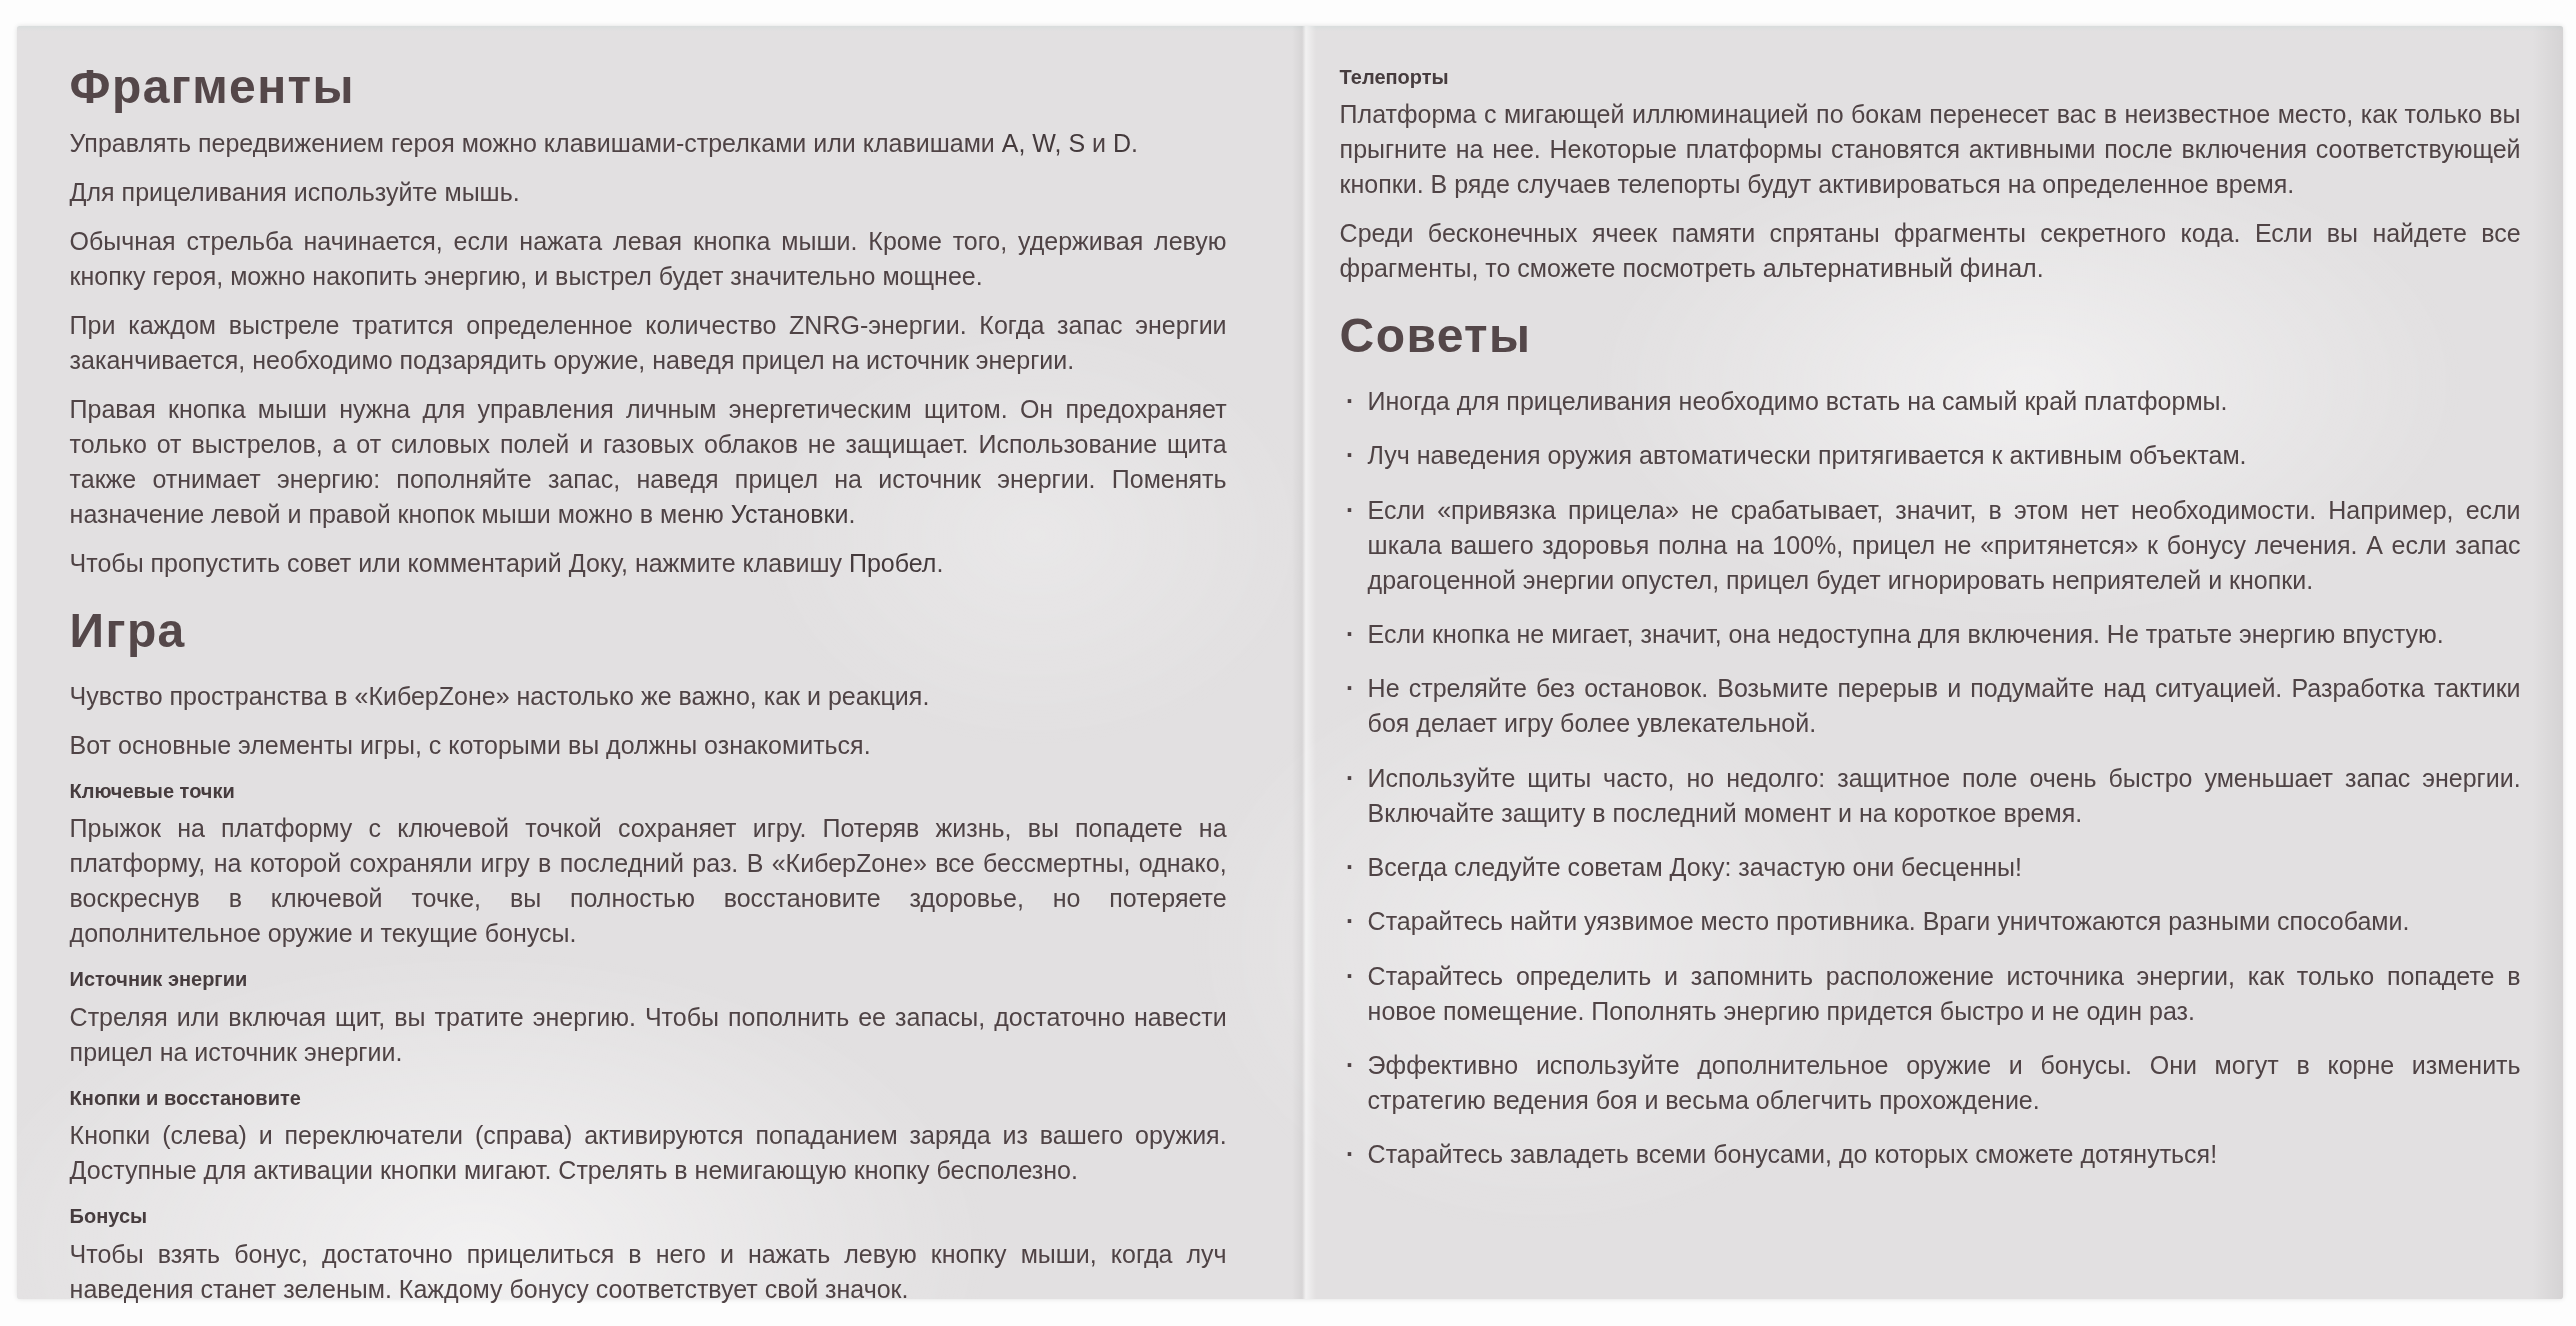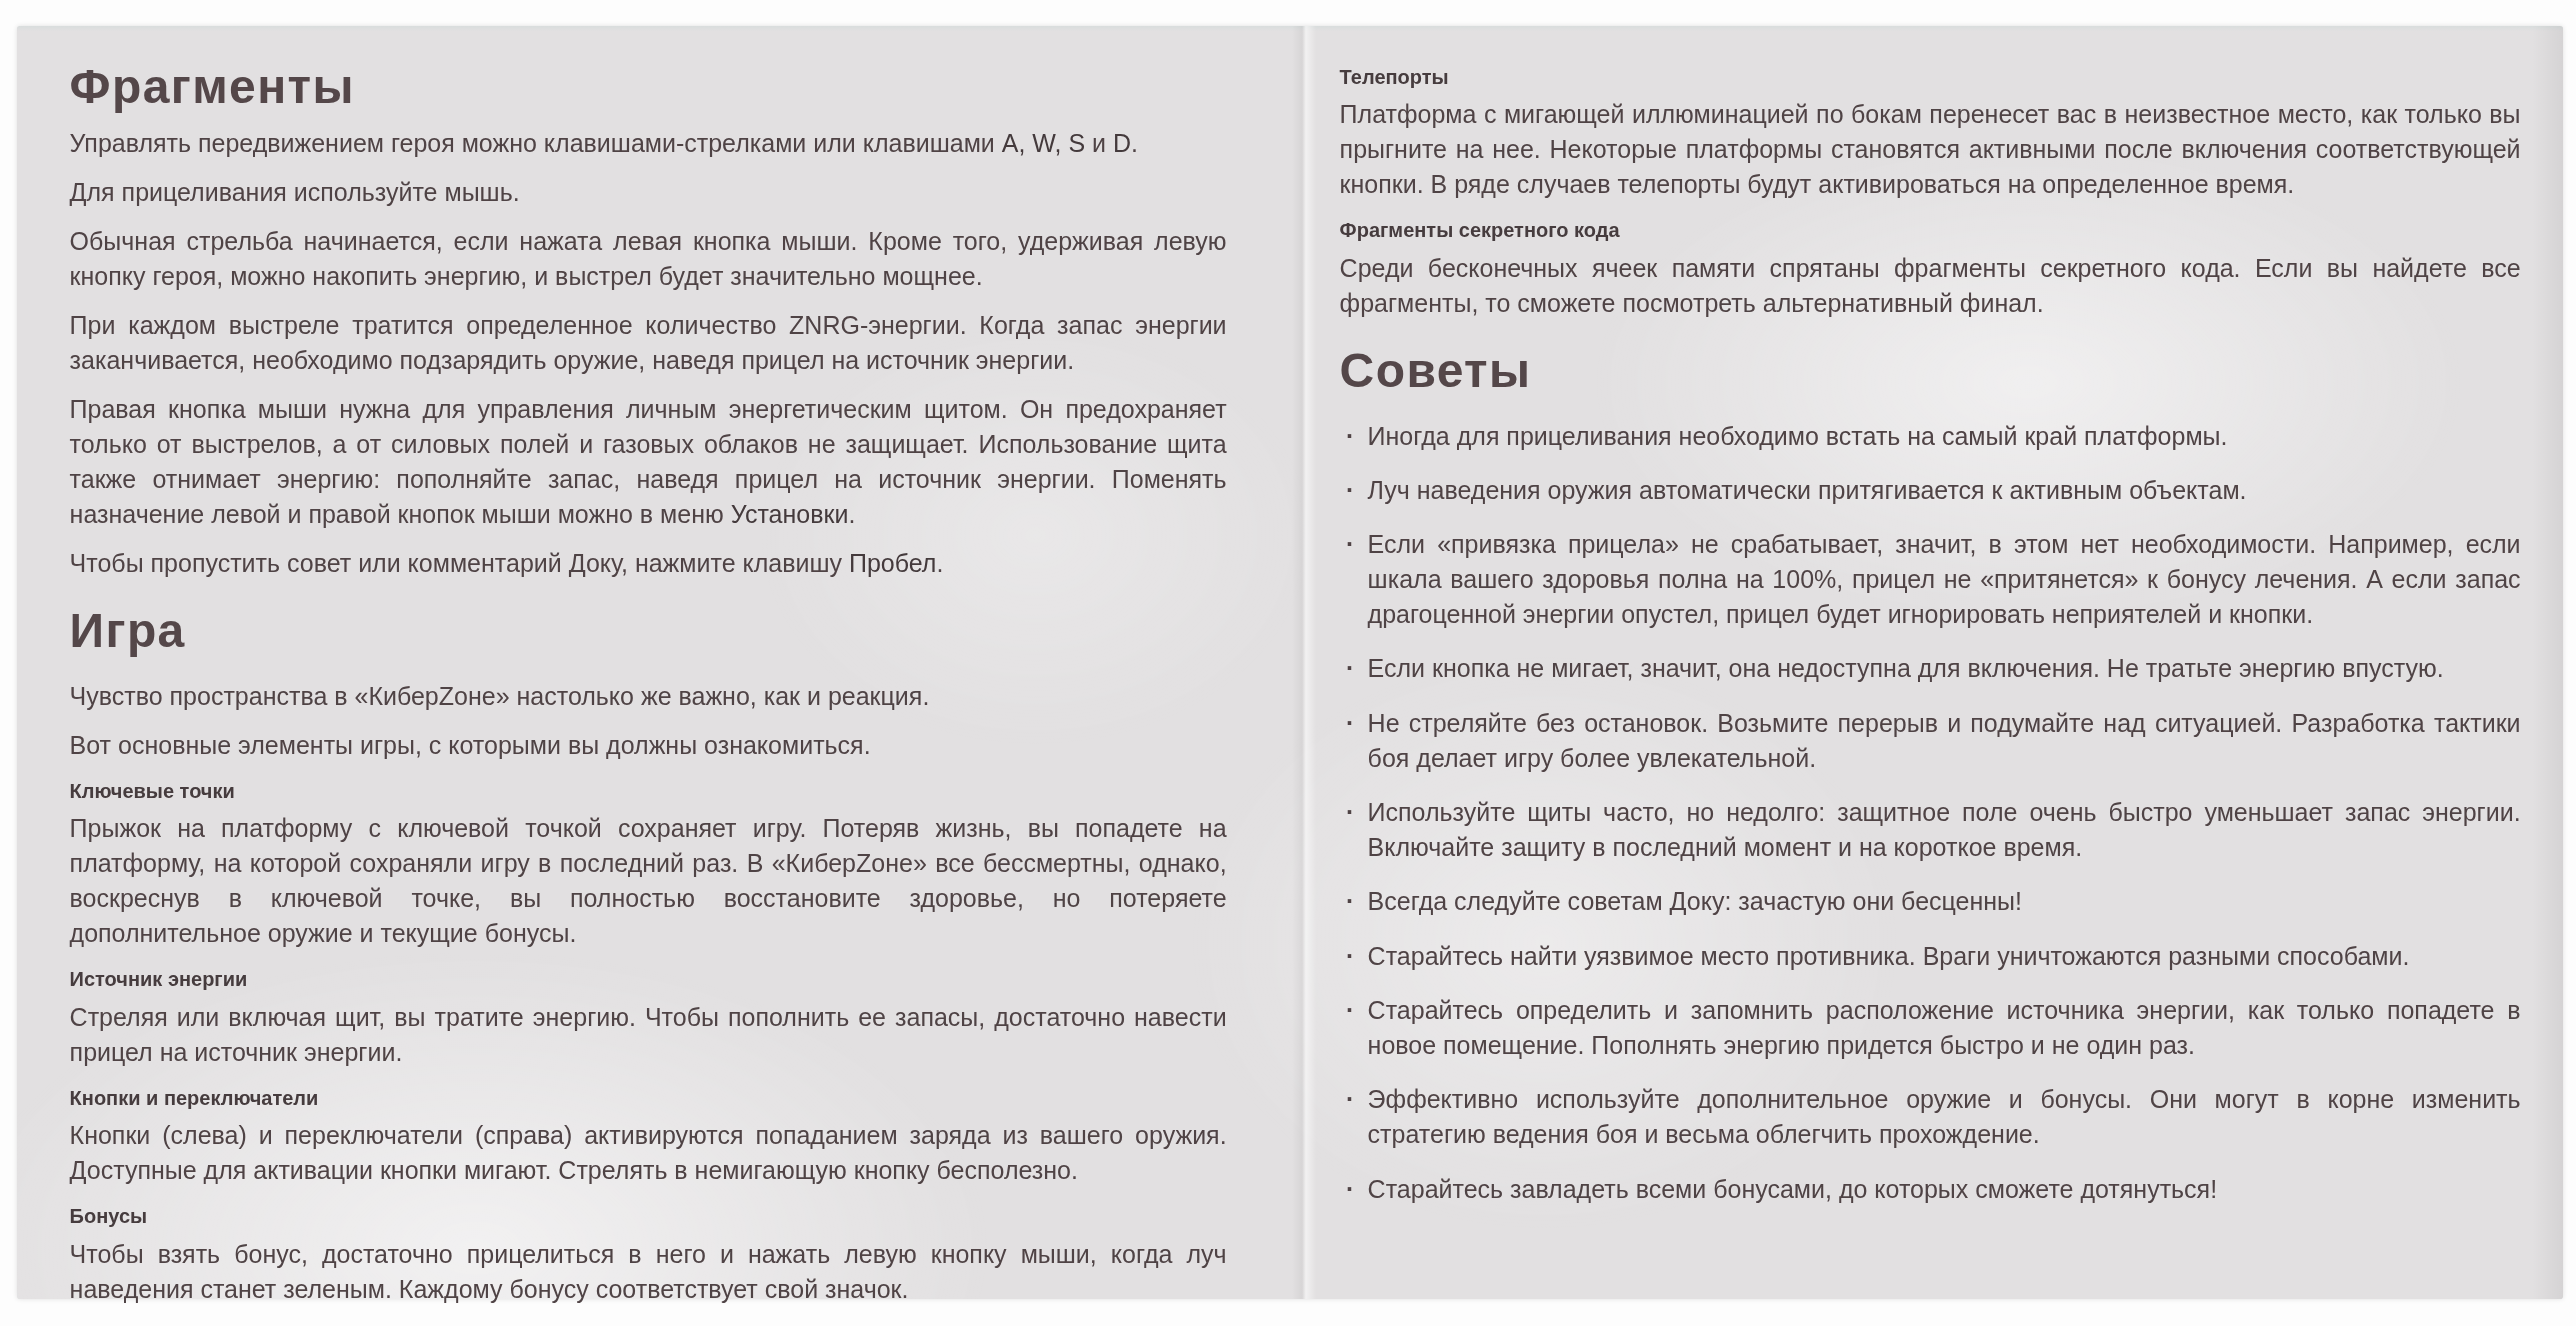--- a/index.html
+++ b/index.html
@@ -75,29 +75,28 @@
       <p class="body"><span>При каждом выстреле тратится определенное количество ZNRG-энергии. Когда запас энергии заканчивается, необходимо подзарядить оружие, наведя прицел на источник энергии.</span></p>
       <p class="body"><span>Правая кнопка мыши нужна для управления личным энергетическим щитом. Он предохраняет только от выстрелов, а от силовых полей и газовых облаков не защищает. Использование щита также отнимает энергию: пополняйте запас, наведя прицел на источник энергии. Поменять назначение левой и правой кнопок мыши можно в меню </span><b>Установки</b><span>.</span></p>
       <p class="body"><span>Чтобы пропустить совет или комментарий Доку, нажмите клавишу </span><b>Пробел</b><span>.</span></p>
       <h1 class="title spaced">Игра</h1>
       <p class="body"><span>Чувство пространства в «КиберZоне» настолько же важно, как и реакция.</span></p>
       <p class="body"><span>Вот основные элементы игры, с которыми вы должны ознакомиться.</span></p>
       <h2 class="subhead">Ключевые точки</h2>
       <p class="body"><span>Прыжок на платформу с ключевой точкой сохраняет игру. Потеряв жизнь, вы попадете на платформу, на которой сохраняли игру в последний раз. В «КиберZоне» все бессмертны, однако, воскреснув в ключевой точке, вы полностью восстановите здоровье, но потеряете дополнительное оружие и текущие бонусы.</span></p>
       <h2 class="subhead">Источник энергии</h2>
       <p class="body"><span>Стреляя или включая щит, вы тратите энергию. Чтобы пополнить ее запасы, достаточно навести прицел на источник энергии.</span></p>
-      <h2 class="subhead">Кнопки и переключатели</h2>
+      <h2 class="subhead">Кнопки и восстановите</h2>
       <p class="body"><span>Кнопки (слева) и переключатели (справа) активируются попаданием заряда из вашего оружия. Доступные для активации кнопки мигают. Стрелять в немигающую кнопку бесполезно.</span></p>
       <h2 class="subhead">Бонусы</h2>
       <p class="body"><span>Чтобы взять бонус, достаточно прицелиться в него и нажать левую кнопку мыши, когда луч наведения станет зеленым. Каждому бонусу соответствует свой значок.</span></p>
     </div>
   <div class="col col-right">
       <h2 class="subhead">Телепорты</h2>
       <p class="body"><span>Платформа с мигающей иллюминацией по бокам перенесет вас в неизвестное место, как только вы прыгните на нее. Некоторые платформы становятся активными после включения соответствующей кнопки. В ряде случаев телепорты будут активироваться на определенное время.</span></p>
-      <h2 class="subhead">Фрагменты секретного кода</h2>
       <p class="body"><span>Среди бесконечных ячеек памяти спрятаны фрагменты секретного кода. Если вы найдете все фрагменты, то сможете посмотреть альтернативный финал.</span></p>
       <h1 class="title spaced">Советы</h1>
       <ul class="tips">
         <li><span>Иногда для прицеливания необходимо встать на самый край платформы.</span></li>
         <li><span>Луч наведения оружия автоматически притягивается к активным объектам.</span></li>
         <li><span>Если «привязка прицела» не срабатывает, значит, в этом нет необходимости. Например, если шкала вашего здоровья полна на 100%, прицел не «притянется» к бонусу лечения. А если запас драгоценной энергии опустел, прицел будет игнорировать неприятелей и кнопки.</span></li>
         <li><span>Если кнопка не мигает, значит, она недоступна для включения. Не тратьте энергию впустую.</span></li>
         <li><span>Не стреляйте без остановок. Возьмите перерыв и подумайте над ситуацией. Разработка тактики боя делает игру более увлекательной.</span></li>
         <li><span>Используйте щиты часто, но недолго: защитное поле очень быстро уменьшает запас энергии. Включайте защиту в последний момент и на короткое время.</span></li>
         <li><span>Всегда следуйте советам Доку: зачастую они бесценны!</span></li>

